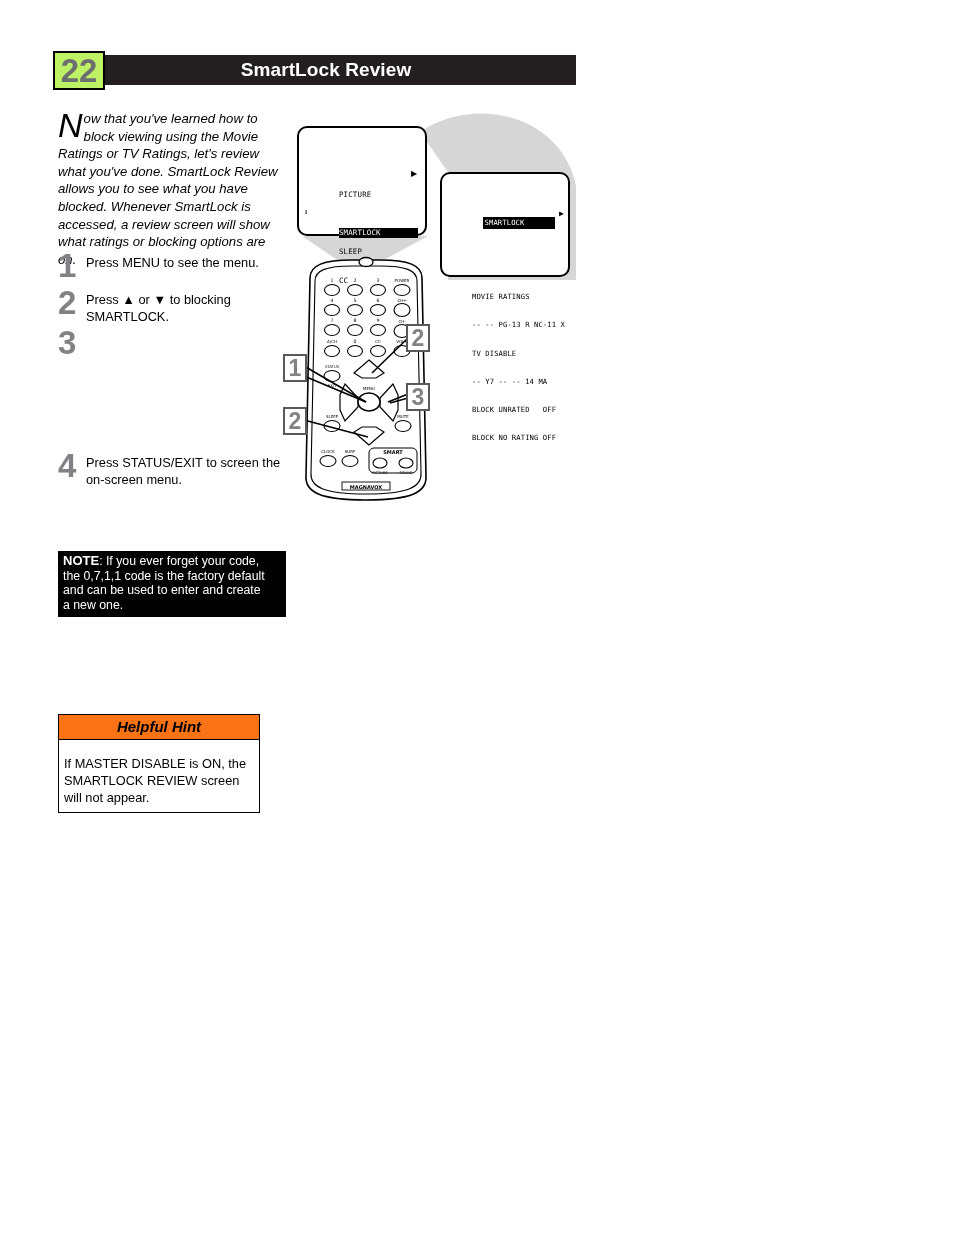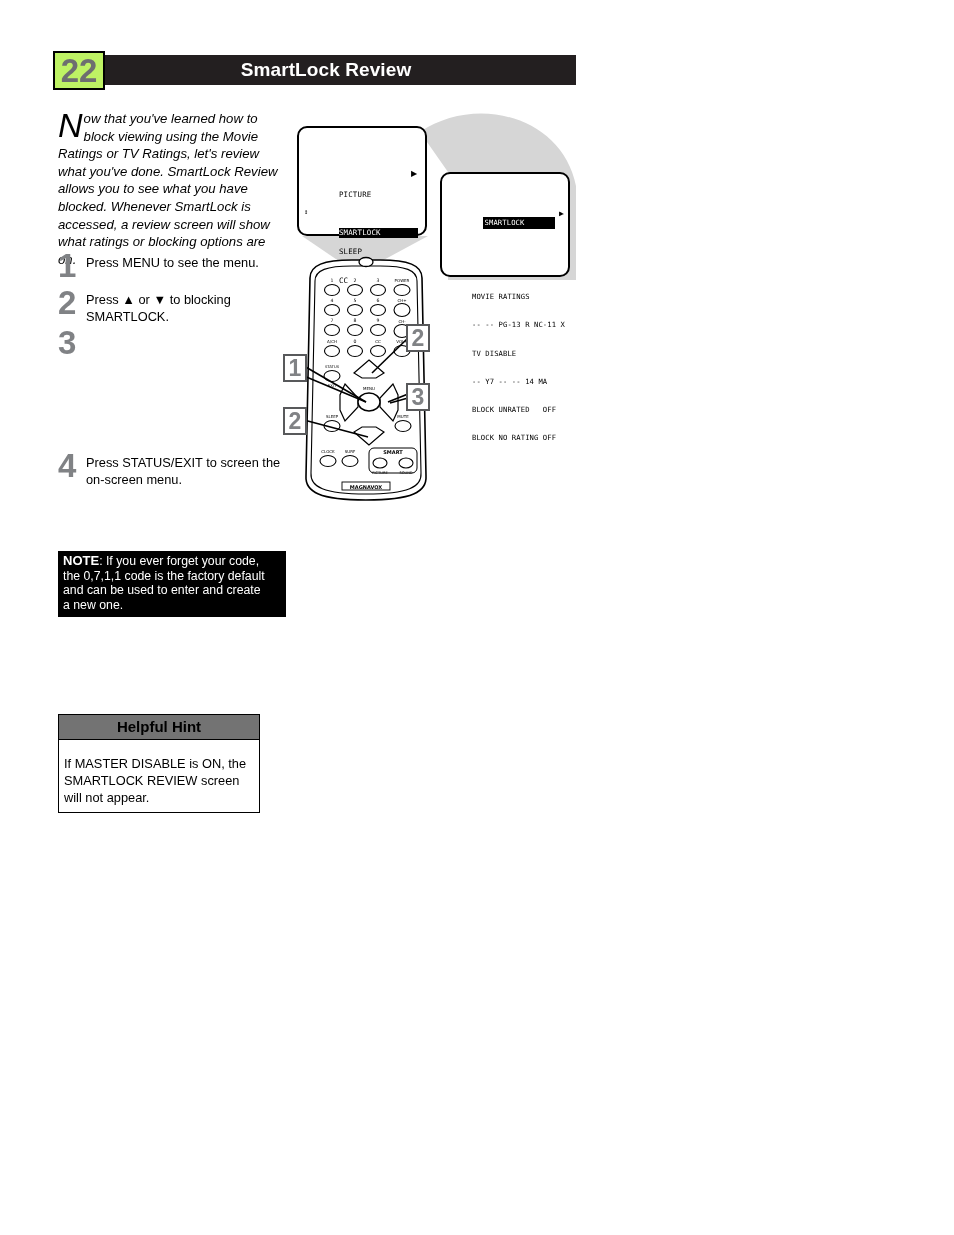--- a/index.html
+++ b/index.html
@@ -125,23 +125,24 @@
   #hint-box {
     position: absolute;
     left: 58px;
     top: 714px;
     width: 202px;
     border: 1px solid #000;
     box-sizing: border-box;
     background: #ffffff;
   }
   #hint-head {
-    background: #737373;
+    background: #f97316;
     border-bottom: 1px solid #000;
     text-align: center;
+    font-style: italic;
     font-weight: bold;
     font-size: 15px;
     padding: 3px 0 4px 0;
   }
   #hint-body {
     padding: 4px 5px 6px 5px;
     font-size: 12.8px;
     line-height: 17px;
     margin-top: 11px;
   }

